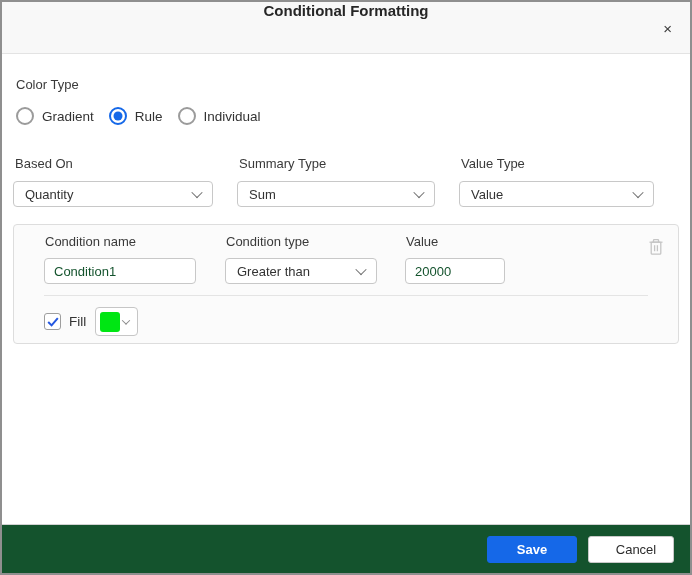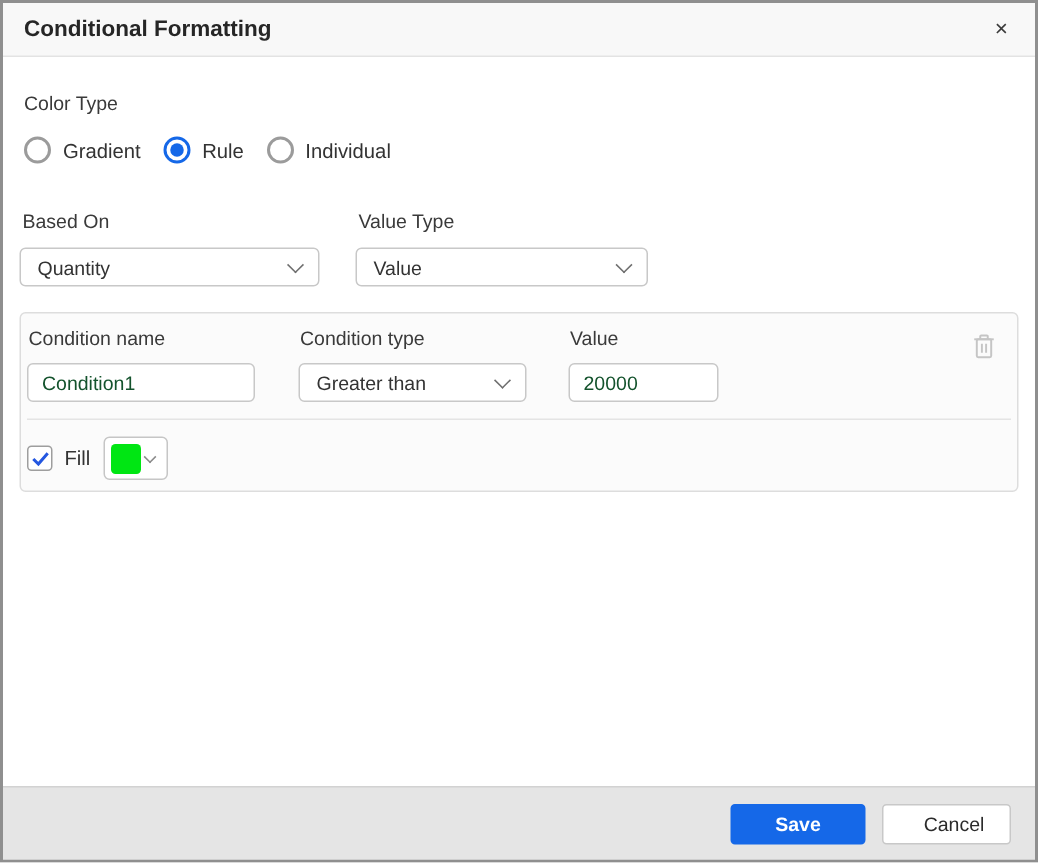--- a/index.html
+++ b/index.html
@@ -9,24 +9,25 @@
   .dialog {
     width:692px; height:575px;
     background:#fff;
     border:2px solid #8f8f8f;
     position:relative;
     overflow:hidden;
   }
 
   
   .dlg-header {
-    height:36px; background:#f8f8f8;
+    height:52px; background:#f8f8f8;
     border-bottom:1px solid #e3e3e3;
     display:flex; align-items:center;
     padding:0 14px;
+    flex-direction:column;
   }
   .dlg-title { font-size:15px; font-weight:bold; color:#262626; }
   .dlg-close {
     margin-left:auto; font-size:15px; color:#3c3c3c;
     cursor:pointer; line-height:1; padding:2px 4px;
   }
 
   .dlg-body { padding:0 11px; }
 
   .section-label { font-size:13px; color:#3a3a3a; }
@@ -64,21 +65,21 @@
     width:8px; height:8px;
     border-left:1.5px solid #6e6e6e; border-bottom:1.5px solid #6e6e6e;
     transform:rotate(-45deg) translate(1px,-1px);
     flex:none;
   }
 
   
   .condition-panel {
     margin-top:17px; height:120px;
     border:1px solid #ddd; border-radius:4px; background:#fbfbfb;
-    padding:9px 4px 0; position:relative;
+    padding:9px 30px 0; position:relative;
   }
   .cond-row { display:flex; }
   .cond-field { display:flex; flex-direction:column; }
   .cond-f1 { width:152px; }
   .cond-f2 { width:152px; margin-left:29px; }
   .cond-f3 { width:100px; margin-left:28px; }
   .cond-label { font-size:13px; color:#3a3a3a; margin-left:1px; }
   .text-input {
     margin-top:9px; height:26px; width:100%;
     border:1px solid #c8c8c8; border-radius:4px; background:#fff;
@@ -114,21 +115,21 @@
   .add-condition {
     margin-top:10px; width:100%; height:40px;
     border:1px solid #2668f0; border-radius:4px; background:#fff;
     color:#2668f0; font-size:14px; font-weight:bold;
     font-family:"Liberation Sans", sans-serif; cursor:pointer;
   }
 
   
   .dlg-footer {
     position:absolute; left:0; right:0; bottom:0; height:49px;
-    background:#e5e5e5; border-top:1px solid #d2d2d2;
+    background:#14532d; border-top:1px solid #d2d2d2;
     display:flex; align-items:center; justify-content:flex-end;
     padding:0 16px; gap:11px;
   }
   .btn {
     height:27px; border-radius:3px; font-size:13px; cursor:pointer;
     font-family:"Liberation Sans", sans-serif;
   }
   .btn-save {
     width:90px; background:#1568e8; border:1px solid #1568e8;
     color:#fff; font-weight:bold;
@@ -164,20 +165,27 @@
         <span class="radio-circle"></span>
         <span class="radio-label">Individual</span>
       </div>
     </div>
 
     <div class="fields-row">
       <div class="field field-w1">
         <span class="field-label">Based On</span>
         <div class="select">
           <span>Quantity</span>
+          <span class="chev"></span>
+        </div>
+      </div>
+      <div class="field field-w2">
+        <span class="field-label">Summary Type</span>
+        <div class="select">
+          <span>Sum</span>
           <span class="chev"></span>
         </div>
       </div>
       <div class="field field-w3">
         <span class="field-label">Value Type</span>
         <div class="select">
           <span>Value</span>
           <span class="chev"></span>
         </div>
       </div>

